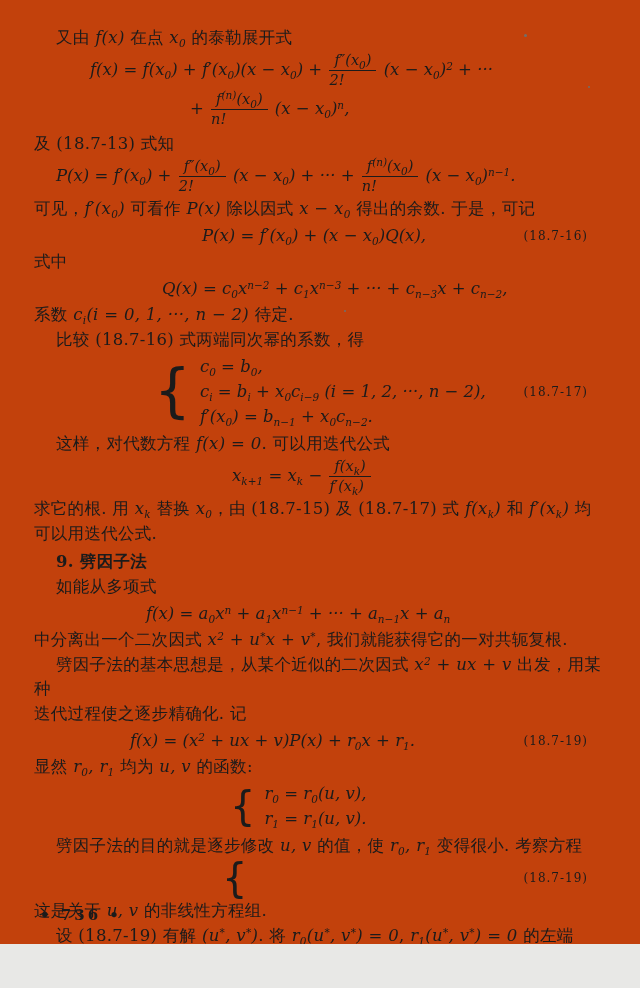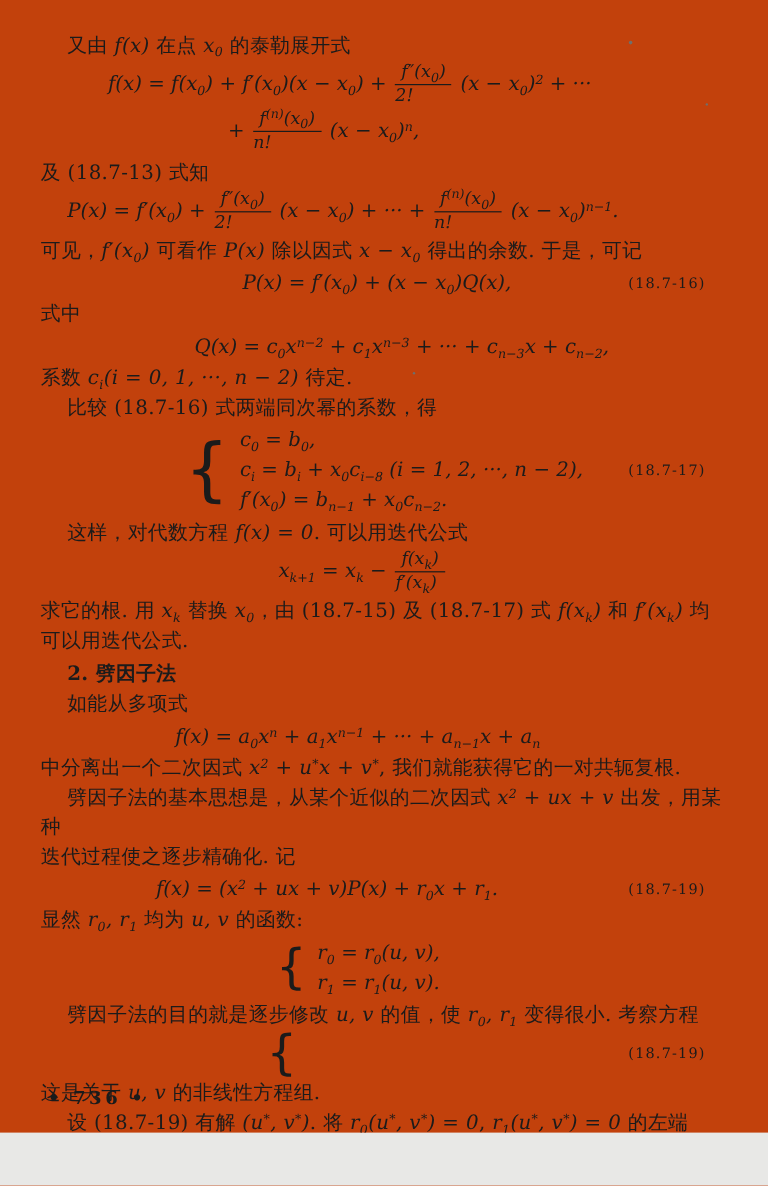--- a/index.html
+++ b/index.html
@@ -51,32 +51,32 @@
 
     <p class="ln">式中</p>
     <div class="fm" style="margin-left:128px"><span class="math">Q(x) = c<sub>0</sub>x<sup>n−2</sup> + c<sub>1</sub>x<sup>n−3</sup> + ··· + c<sub>n−3</sub>x + c<sub>n−2</sub>,</span></div>
     <p class="ln">系数 <span class="math">c<sub>i</sub>(i = 0, 1, ···, n − 2)</span> 待定.</p>
     <p class="ln indent">比较 (18.7-16) 式两端同次幂的系数，得</p>
 
     <div class="sys sys3" style="margin-left:120px">
       <span class="brace">{</span>
       <div class="rows">
         <div><span class="math">c<sub>0</sub> = b<sub>0</sub>,</span></div>
-        <div><span class="math">c<sub>i</sub> = b<sub>i</sub> + x<sub>0</sub>c<sub>i−8</sub>  (i = 1, 2, ···, n − 2),</span></div>
+        <div><span class="math">c<sub>i</sub> = b<sub>i</sub> + x<sub>0</sub>c<sub>i−9</sub>  (i = 1, 2, ···, n − 2),</span></div>
         <div><span class="math">f′(x<sub>0</sub>) = b<sub>n−1</sub> + x<sub>0</sub>c<sub>n−2</sub>.</span></div>
       </div>
       <span class="tag">(18.7-17)</span>
     </div>
 
     <p class="ln indent" style="margin-top:3px">这样，对代数方程 <span class="math">f(x) = 0</span>. 可以用迭代公式</p>
     <div class="fm" style="margin-left:198px"><span class="math">x<sub>k+1</sub> = x<sub>k</sub> − <span class="frac"><span class="fnum">f(x<sub>k</sub>)</span><span class="fden">f′(x<sub>k</sub>)</span></span></span></div>
     <p class="ln">求它的根. 用 <span class="math">x<sub>k</sub></span> 替换 <span class="math">x<sub>0</sub></span>，由 (18.7-15) 及 (18.7-17) 式 <span class="math">f(x<sub>k</sub>)</span> 和 <span class="math">f′(x<sub>k</sub>)</span> 均</p>
     <p class="ln">可以用迭代公式.</p>
 
-    <p class="ln indent heading" style="margin-top:4px">2. 劈因子法</p>
+    <p class="ln indent heading" style="margin-top:4px">9. 劈因子法</p>
     <p class="ln indent">如能从多项式</p>
     <div class="fm" style="margin-left:112px"><span class="math">f(x) = a<sub>0</sub>x<sup>n</sup> + a<sub>1</sub>x<sup>n−1</sup> + ··· + a<sub>n−1</sub>x + a<sub>n</sub></span></div>
     <p class="ln">中分离出一个二次因式 <span class="math">x<sup>2</sup> + u<sup>*</sup>x + v<sup>*</sup></span>, 我们就能获得它的一对共轭复根.</p>
     <p class="ln indent">劈因子法的基本思想是，从某个近似的二次因式 <span class="math">x<sup>2</sup> + ux + v</span> 出发，用某种</p>
     <p class="ln">迭代过程使之逐步精确化. 记</p>
 
     <div class="fwrap">
       <div class="fm" style="margin-left:96px"><span class="math">f(x) = (x<sup>2</sup> + ux + v)P(x) + r<sub>0</sub>x + r<sub>1</sub>.</span></div>
       <span class="tag">(18.7-19)</span>
     </div>

